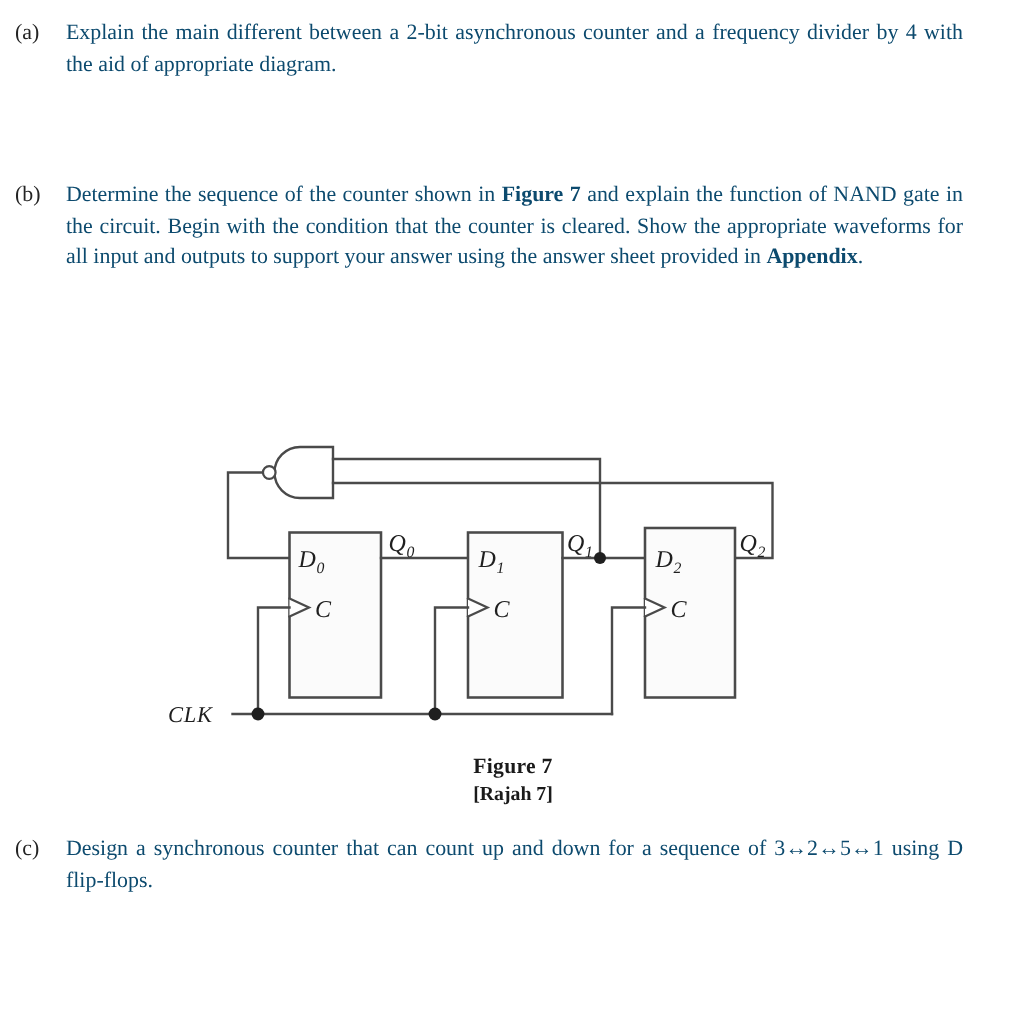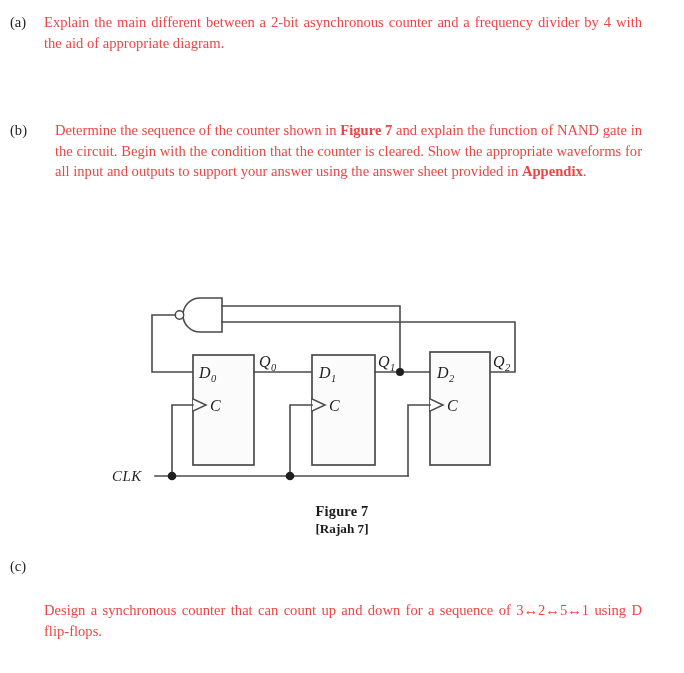--- a/index.html
+++ b/index.html
@@ -33,31 +33,31 @@
     width: 34px;
     flex: 0 0 34px;
     font-size: 14.6px;
     line-height: 20.5px;
     color: #242424;
   }
   .qtext {
     font-size: 14.6px;
     line-height: 20.5px;
     text-align: justify;
-    color: #ef4444;
+    color: #0c4a6e;
     text-justify: inter-word;
   }
   .qtext b { font-weight: bold; }
 
   #q-a { left: 10px; top: 12px; width: 632px; }
   #q-a .qtext { width: 598px; }
   #q-b { left: 10px; top: 120px; width: 632px; }
-  #q-b .qtext { width: 598px; margin-left: 11px; }
+  #q-b .qtext { width: 598px; }
   #q-c { left: 10px; top: 556px; width: 632px; }
-  #q-c .qtext { width: 598px; margin-top: 44px; }
+  #q-c .qtext { width: 598px; }
 
   
   #figure-area {
     position: absolute;
     left: 0;
     top: 275px;
     width: 684px;
     height: 270px;
   }
   #circuit-svg {

